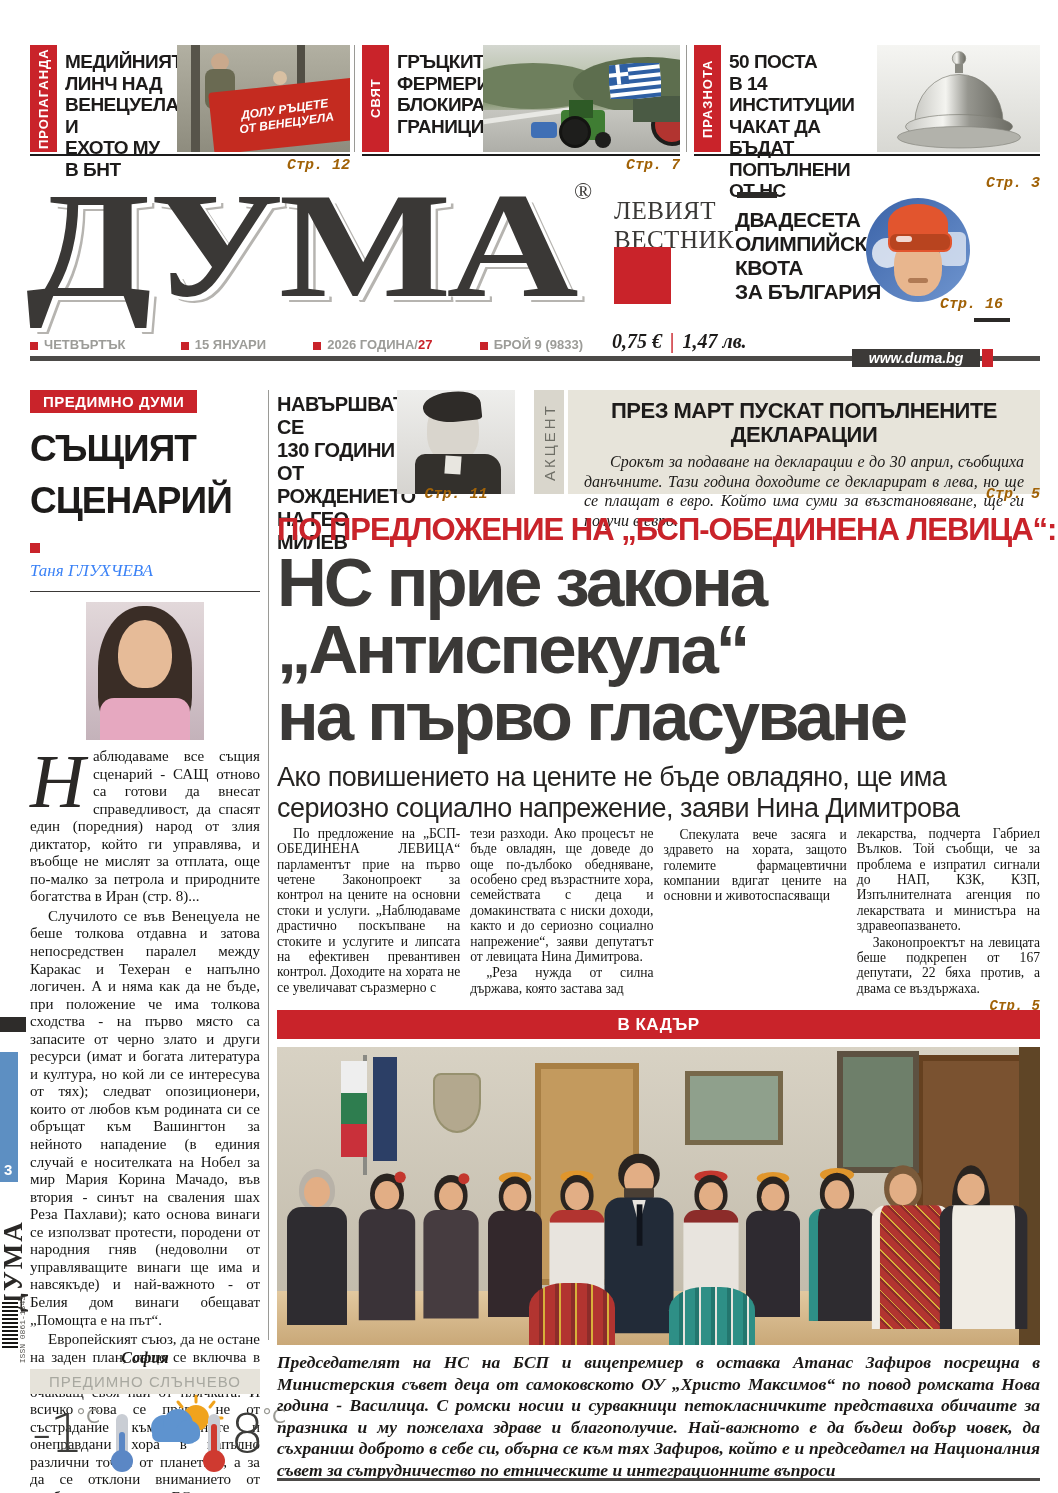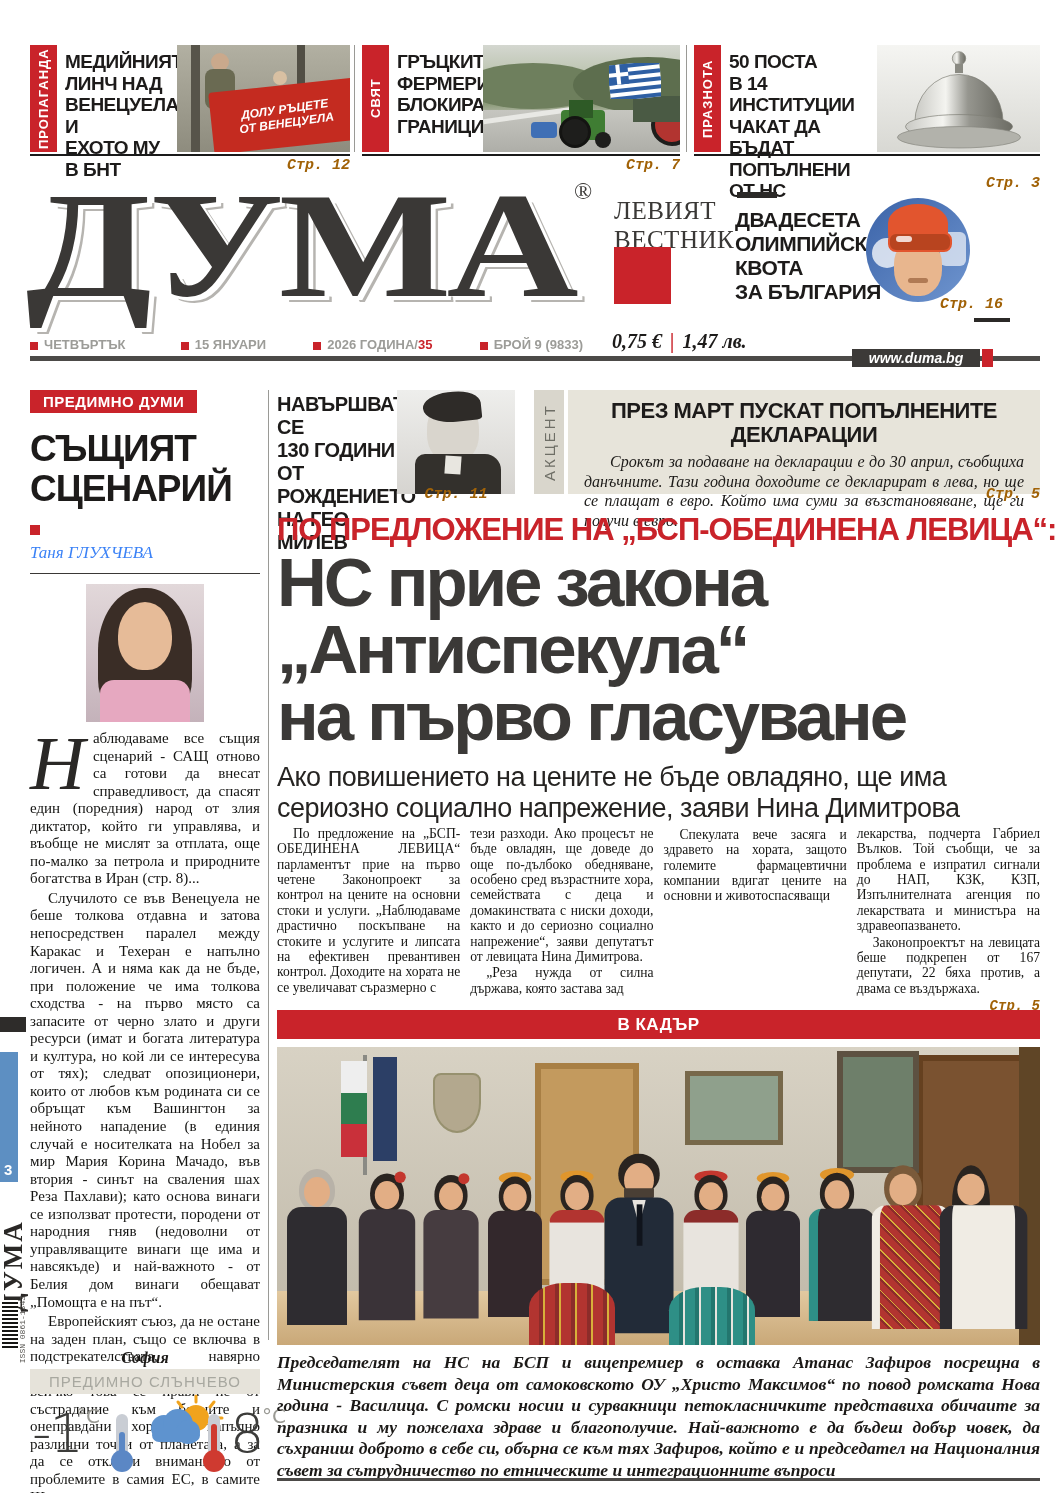--- a/index.html
+++ b/index.html
@@ -165,37 +165,37 @@
     <div class="abs" style="left:42px;top:80px;width:20px;height:5px;border-radius:3px;background:#b07a54;"></div>
   </div>
   <div class="abs pageref" style="left:940px;top:296px;width:70px;text-align:left;">Стр. 16</div>
   <div class="abs" style="left:974px;top:318px;width:36px;height:4px;background:#2b2927;"></div>
 
   <div class="abs sans" style="left:30px;top:337px;font-weight:bold;font-size:13px;color:#9c9c98;">
     <span class="sq"></span><span>ЧЕТВЪРТЪК</span>
     <span style="display:inline-block;width:48px;"></span>
     <span class="sq"></span><span>15 ЯНУАРИ</span>
     <span style="display:inline-block;width:40px;"></span>
-    <span class="sq"></span><span>2026 ГОДИНА/</span><span style="color:#c9232a;">35</span>
+    <span class="sq"></span><span>2026 ГОДИНА/</span><span style="color:#c9232a;">27</span>
     <span style="display:inline-block;width:40px;"></span>
     <span class="sq"></span><span>БРОЙ 9 (9833)</span>
   </div>
   <div class="abs" style="left:612px;top:330px;font-weight:bold;font-style:italic;font-size:20px;color:#1d1b1a;text-align:right;">
     <span>0,75 €</span>
     <span style="color:#c9232a;padding:0 3px;">|</span>
     <span>1,47 лв.</span>
   </div>
   <div class="abs" style="left:30px;top:356px;width:1010px;height:5px;background:#4c4a48;"></div>
   <div class="abs sans" style="left:852px;top:349px;width:128px;height:18px;background:#3c3a38;color:#fff;font-weight:bold;font-style:italic;
               font-size:14px;text-align:center;line-height:18px;">www.duma.bg</div>
   <div class="abs" style="left:982px;top:349px;width:11px;height:18px;background:#c9232a;"></div>
 
   <div class="abs" style="left:30px;top:390px;width:230px;">
     <div class="sans" style="display:inline-block;background:#c9232a;color:#fff;font-weight:bold;font-size:15px;padding:3px 13px;letter-spacing:0.5px;">ПРЕДИМНО ДУМИ</div>
-    <div class="hl" style="font-size:37px;line-height:40px;margin-top:16px;letter-spacing:-1px;">СЪЩИЯТ
+    <div class="hl" style="font-size:37px;line-height:52px;margin-top:10px;letter-spacing:-1px;">СЪЩИЯТ
 СЦЕНАРИЙ</div>
     <div style="width:10px;height:10px;background:#c9232a;margin-top:16px;"></div>
     <div style="font-style:italic;font-size:17px;margin-top:8px;color:#3b82f6;">Таня ГЛУХЧЕВА</div>
     <div style="height:1px;background:#3a3836;margin-top:10px;"></div>
     <div style="position:relative;width:118px;height:138px;margin:10px auto 8px;overflow:hidden;background:linear-gradient(#e2d8da,#c4b2ba);">
       <div class="abs" style="left:12px;top:4px;width:94px;height:130px;border-radius:48% 48% 30% 30%;background:#3a2d26;"></div>
       <div class="abs" style="left:32px;top:18px;width:54px;height:68px;border-radius:50% 50% 45% 45%;background:#e6bb98;"></div>
       <div class="abs" style="left:14px;top:96px;width:90px;height:42px;border-radius:14px 14px 0 0;background:#e6a8c0;"></div>
     </div>
     <p class="op-p"><span class="dropcap">Н</span><span>аблюдаваме все същия сценарий - САЩ отново са готови да внесат справедливост, да спасят един (поредния) народ от злия диктатор, който ги управлява, и въобще не мислят за отплата, още по-малко за петрола и природните богатства в Иран (стр. 8)...</span></p>

